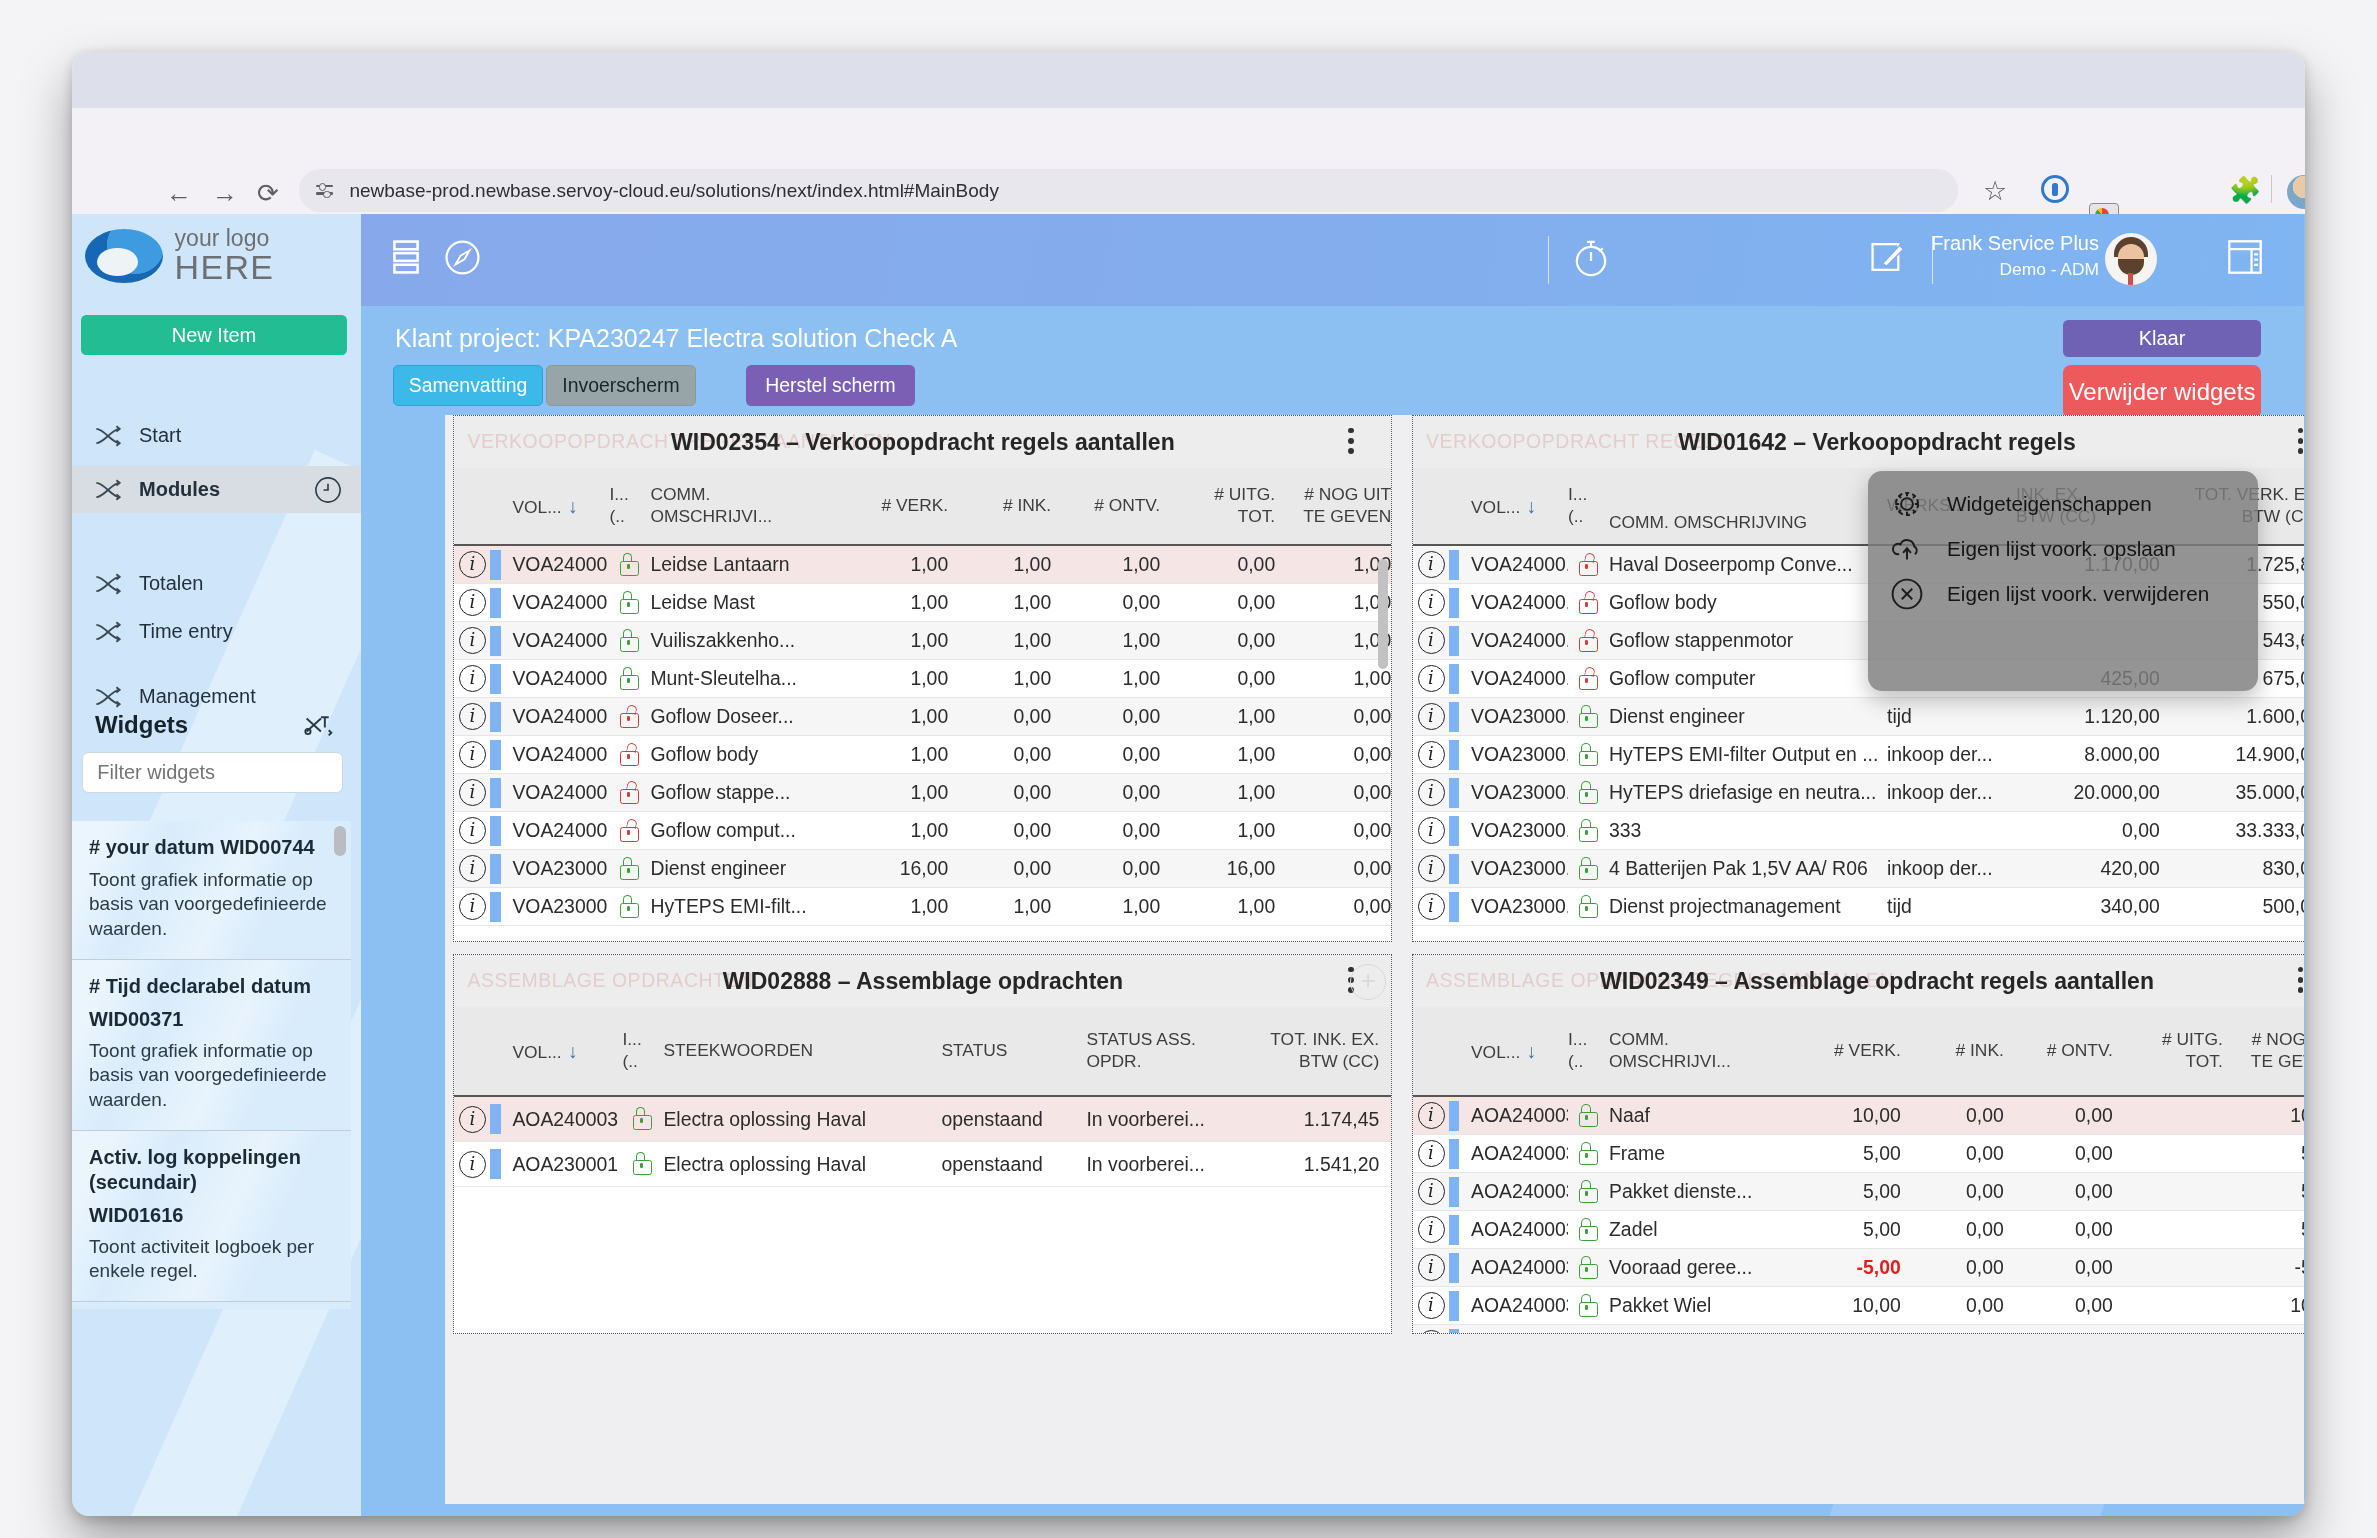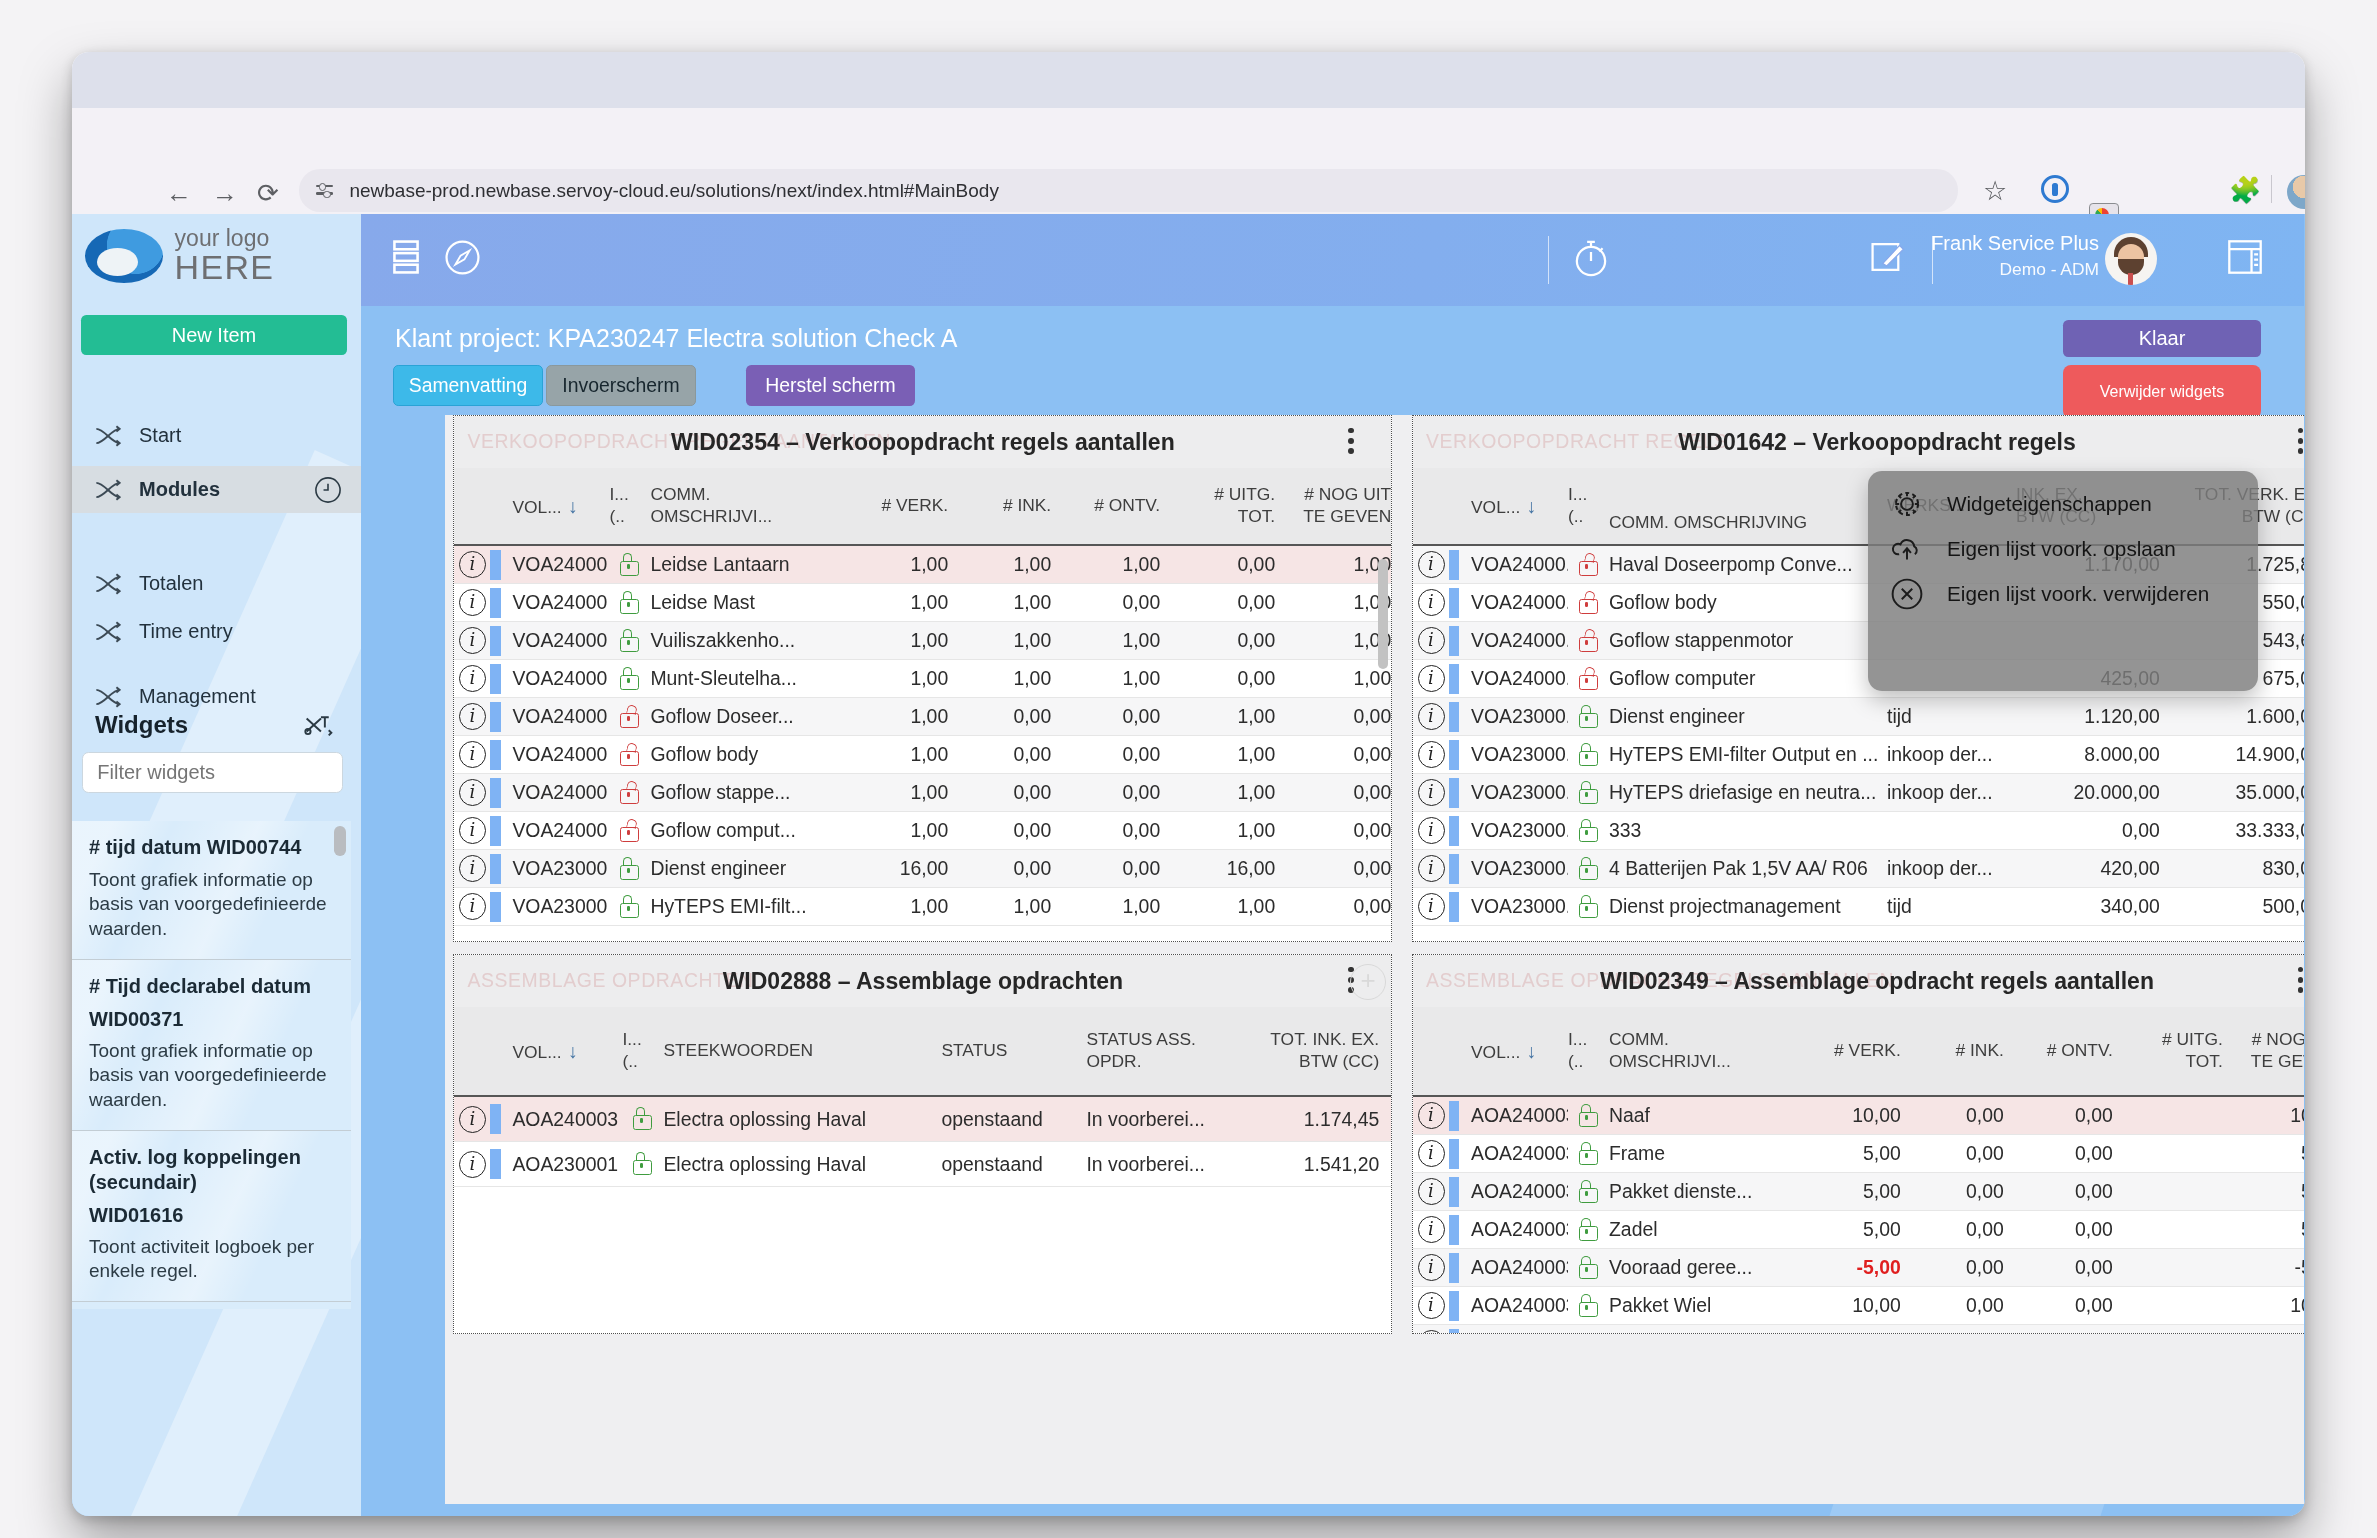--- a/index.html
+++ b/index.html
@@ -92,21 +92,21 @@
   #titlezone{position:absolute;left:0;top:92px;width:100%;height:109px;background:#8cc0f3;}
   #page-title{position:absolute;left:34px;top:18px;color:#fff;font-size:25px;}
   .viewtab{position:absolute;top:59px;height:41px;border-radius:5.2px;font-size:19.4px;display:flex;align-items:center;
     justify-content:center;color:#fff;box-sizing:border-box;}
   #vt-sum{left:32px;width:150px;background:#3db9e9;border:1.9px solid #2aa3d6;}
   #vt-inv{left:185px;width:150px;background:#97a4a8;border:1.9px solid #8a989c;color:#17262e;}
   #vt-her{left:385px;width:169px;background:#7a5fb5;}
   #btn-klaar{position:absolute;right:43px;top:14px;width:198px;height:37px;background:#6f62b4;border-radius:5.2px;
     color:#fff;font-size:20px;display:flex;align-items:center;justify-content:center;}
   #btn-verwijder{position:absolute;right:43px;top:59px;width:198px;height:54px;background:#ee5a5c;border-radius:8px;
-    color:#fff;font-size:16px;display:flex;align-items:center;justify-content:center;}
+    color:#fff;font-size:24px;display:flex;align-items:center;justify-content:center;}
   #canvas{position:absolute;left:84px;top:201px;width:1898px;height:1089px;background:#efeff1;}
   
   .widget{position:absolute;background:#fff;border:1.9px dotted #4f4f4f;box-sizing:border-box;overflow:hidden;}
   .whead{position:relative;height:52px;background:#ededee;}
   .wmark{position:absolute;left:13px;top:14px;font-size:19.4px;color:#e3cdce;letter-spacing:0.6px;white-space:nowrap;}
   .wtitle{position:absolute;left:0;right:0;top:13px;text-align:center;font-size:23px;font-weight:bold;color:#262626;}
   .kebab{position:absolute;right:36px;top:11.6px;width:9px;}
   .kebab i{display:block;width:5.8px;height:5.8px;border-radius:50%;background:#333;margin:0 auto 4.5px;}
   .plusghost{position:absolute;right:5.2px;top:9px;width:34px;height:34px;border:1.9px solid #d9d9d9;border-radius:50%;
     color:#d9d9d9;font-size:26px;line-height:31px;text-align:center;}
@@ -248,21 +248,21 @@
             <path d="M4 10 L26 30 M26 10 L4 30 M32 8 L32 24 M26 8 h12"></path>
             <circle cx="6" cy="30" r="4"></circle>
                 <path d="M38 28 l4 4 l-4 4"></path>
           </g>
         </svg>
       </div>
       <input id="filter-box" placeholder="Filter widgets" style="">
       <div id="cardlist">
         <div id="cards-holder">
               <div class="wcard">
-                <div class="t"># tijd datum WID00744</div>
+                <div class="t"># your datum WID00744</div>
                 <div class="d">Toont grafiek informatie op basis van voorgedefinieerde waarden.</div>
               </div>
               <div class="wcard">
                 <div class="t"># Tijd declarabel datum</div>
                 <div class="c">WID00371</div>
                 <div class="d">Toont grafiek informatie op basis van voorgedefinieerde waarden.</div>
               </div>
               <div class="wcard">
                 <div class="t">Activ. log koppelingen (secundair)</div>
                 <div class="c">WID01616</div>

